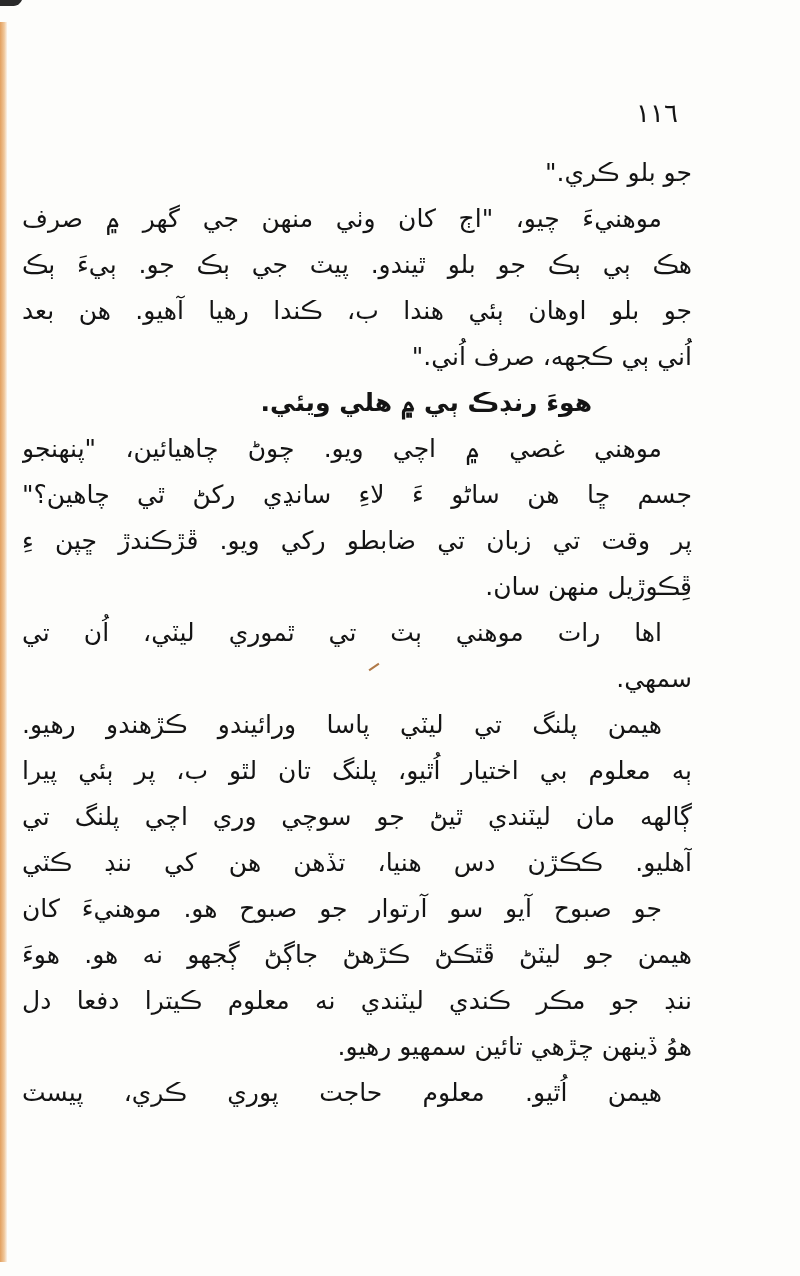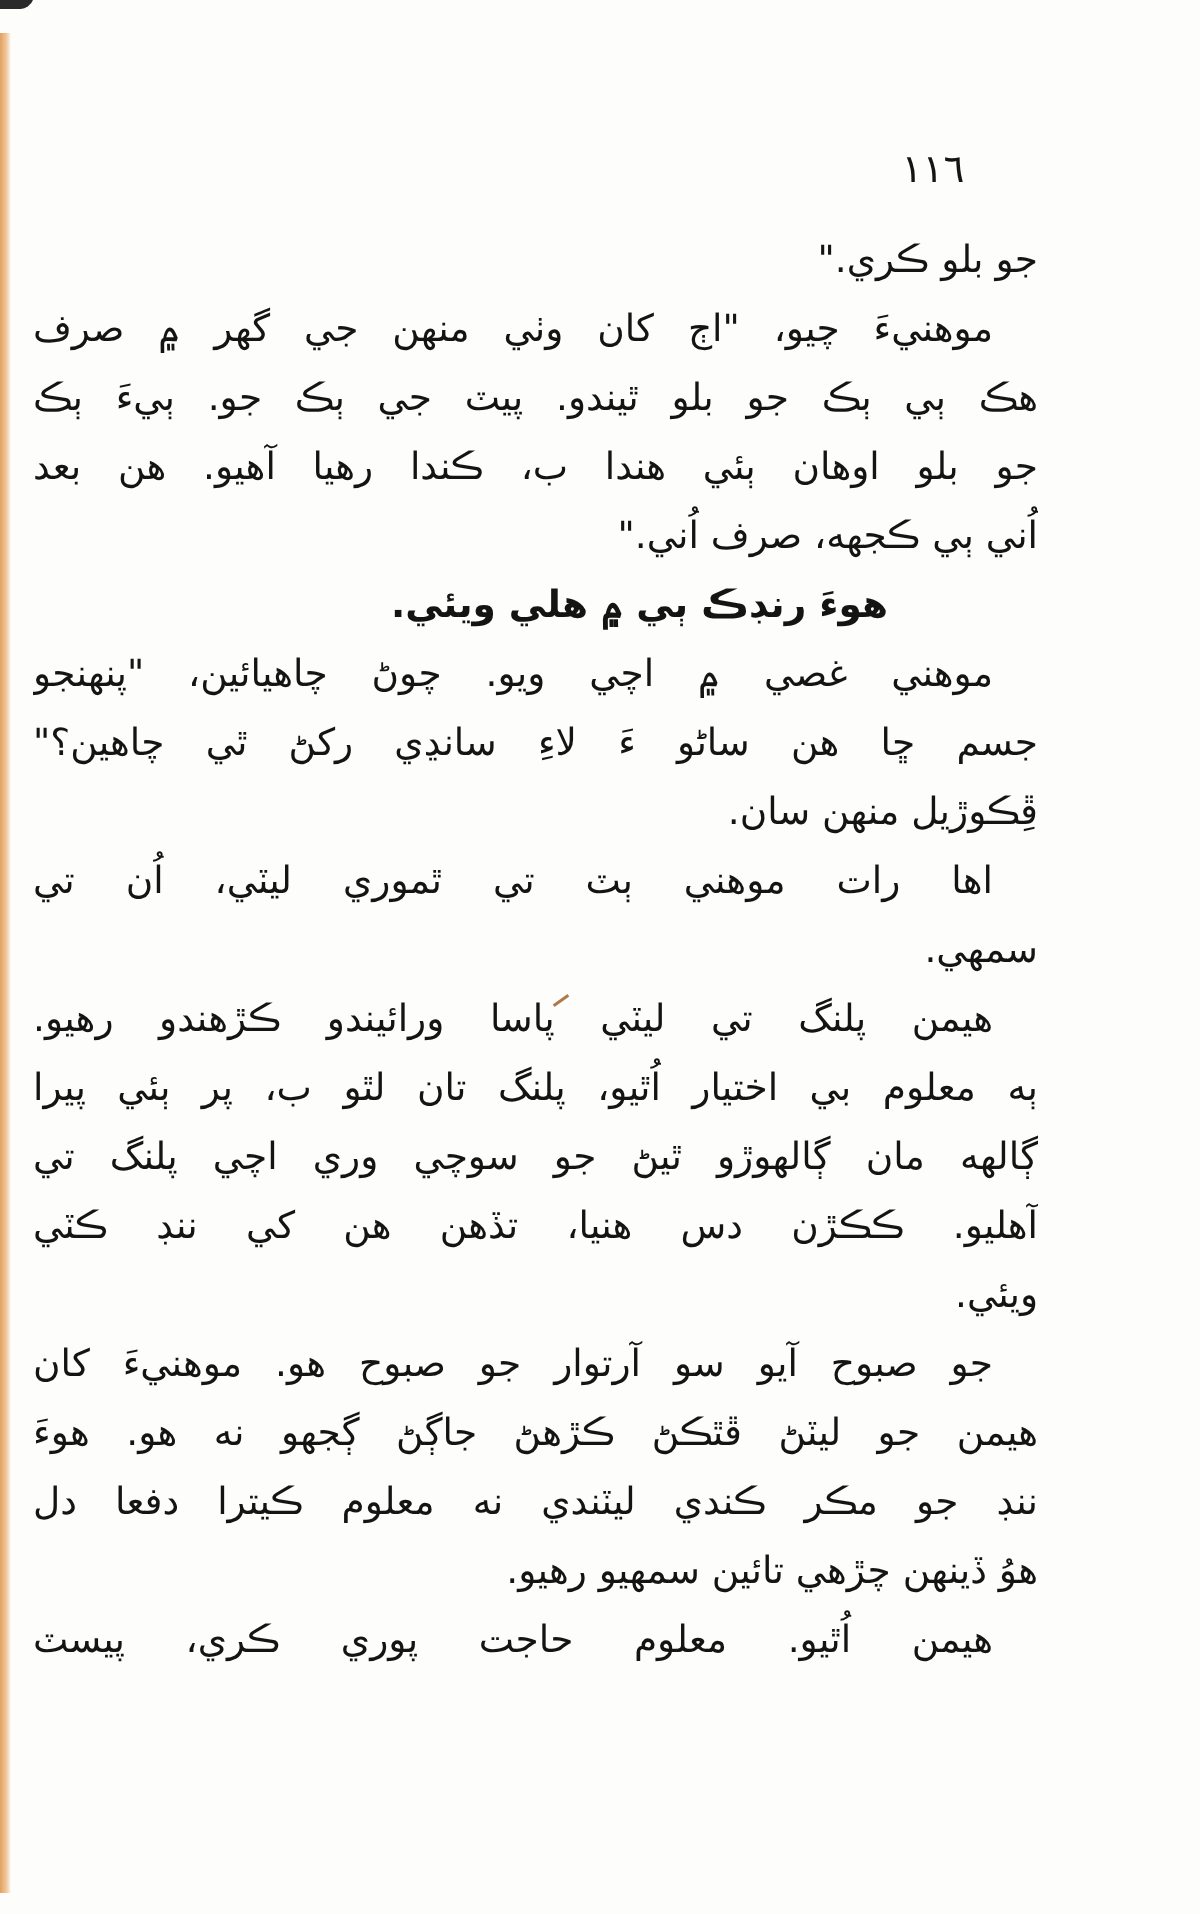--- a/index.html
+++ b/index.html
@@ -29,24 +29,24 @@
       top: 0;
       width: 22px;
       height: 6px;
       background: #2a2a2a;
       border-bottom-right-radius: 10px;
       transform: skewX(-20deg);
       transform-origin: top left;
     }
     .page-number {
       position: absolute;
-      left: 582px;
+      left: 636px;
       top: 98px;
       width: 80px;
-      text-align: center;
+      text-align: left;
       font-size: 26px;
       direction: rtl;
       letter-spacing: 1px;
     }
     .text-block {
       position: absolute;
       left: 22px;
       top: 150px;
       width: 670px;
       direction: rtl;
@@ -90,28 +90,28 @@
 
 <div class="text-block" id="text-block">
   <div class="line short">جو بلو ڪري."</div>
   <div class="line indent">موهنيءَ چيو، "اڄ کان وٺي منهن جي گهر ۾ صرف</div>
   <div class="line">هڪ ٻي ٻڪ جو بلو ٿيندو. پيٽ جي ٻڪ جو. ٻيءَ ٻڪ</div>
   <div class="line">جو بلو اوهان ٻئي هندا ب، ڪندا رهيا آهيو. هن بعد</div>
   <div class="line short">اُني ٻي ڪجهه، صرف اُني."</div>
   <div class="line deep-indent short">هوءَ رنڊڪ ٻي ۾ هلي ويئي.</div>
   <div class="line indent">موهني غصي ۾ اچي ويو. چوڻ چاهيائين، "پنهنجو</div>
   <div class="line">جسم ڇا هن ساڻو ءَ لاءِ سانڍي رکڻ ٿي چاهين؟"</div>
+  <div class="line">پر وقت تي زبان تي ضابطو رکي ويو. ڦڙڪندڙ ڇپن ءِ</div>
   <div class="line short">ڦِڪوڙيل منهن سان.</div>
   <div class="line indent">اها رات موهني ٻٽ تي ٿموري ليٽي، اُن تي</div>
   <div class="line short">سمهي.</div>
   <div class="line indent">هيمن پلنگ تي ليٽي پاسا ورائيندو ڪڙهندو رهيو.</div>
   <div class="line">ٻه معلوم بي اختيار اُٿيو، پلنگ تان لٿو ب، پر ٻئي پيرا</div>
-  <div class="line">ڳالهه مان ڳالهوڙو ٿيڻ جو سوچي وري اچي پلنگ تي</div>
+  <div class="line">ڳالهه مان ليٽندي ٿيڻ جو سوچي وري اچي پلنگ تي</div>
   <div class="line">آهليو. ڪڪڙن دس هنيا، تڏهن هن کي ننڊ ڪٽي</div>
-  <div class="line short">ويئي.</div>
   <div class="line indent">جو صبوح آيو سو آرتوار جو صبوح هو. موهنيءَ کان</div>
   <div class="line">هيمن جو ليٽڻ ڦٿڪڻ ڪڙهڻ جاڳڻ ڳجهو نه هو. هوءَ</div>
   <div class="line">ننڊ جو مڪر ڪندي ليٽندي نه معلوم ڪيترا دفعا دل</div>
   <div class="line short">هوُ ڏينهن چڙهي تائين سمهيو رهيو.</div>
   <div class="line indent">هيمن اُٿيو. معلوم حاجت پوري ڪري، پيسٽ</div>
 </div>
 
 <div class="stray-mark"></div>
 
 </body></html>

